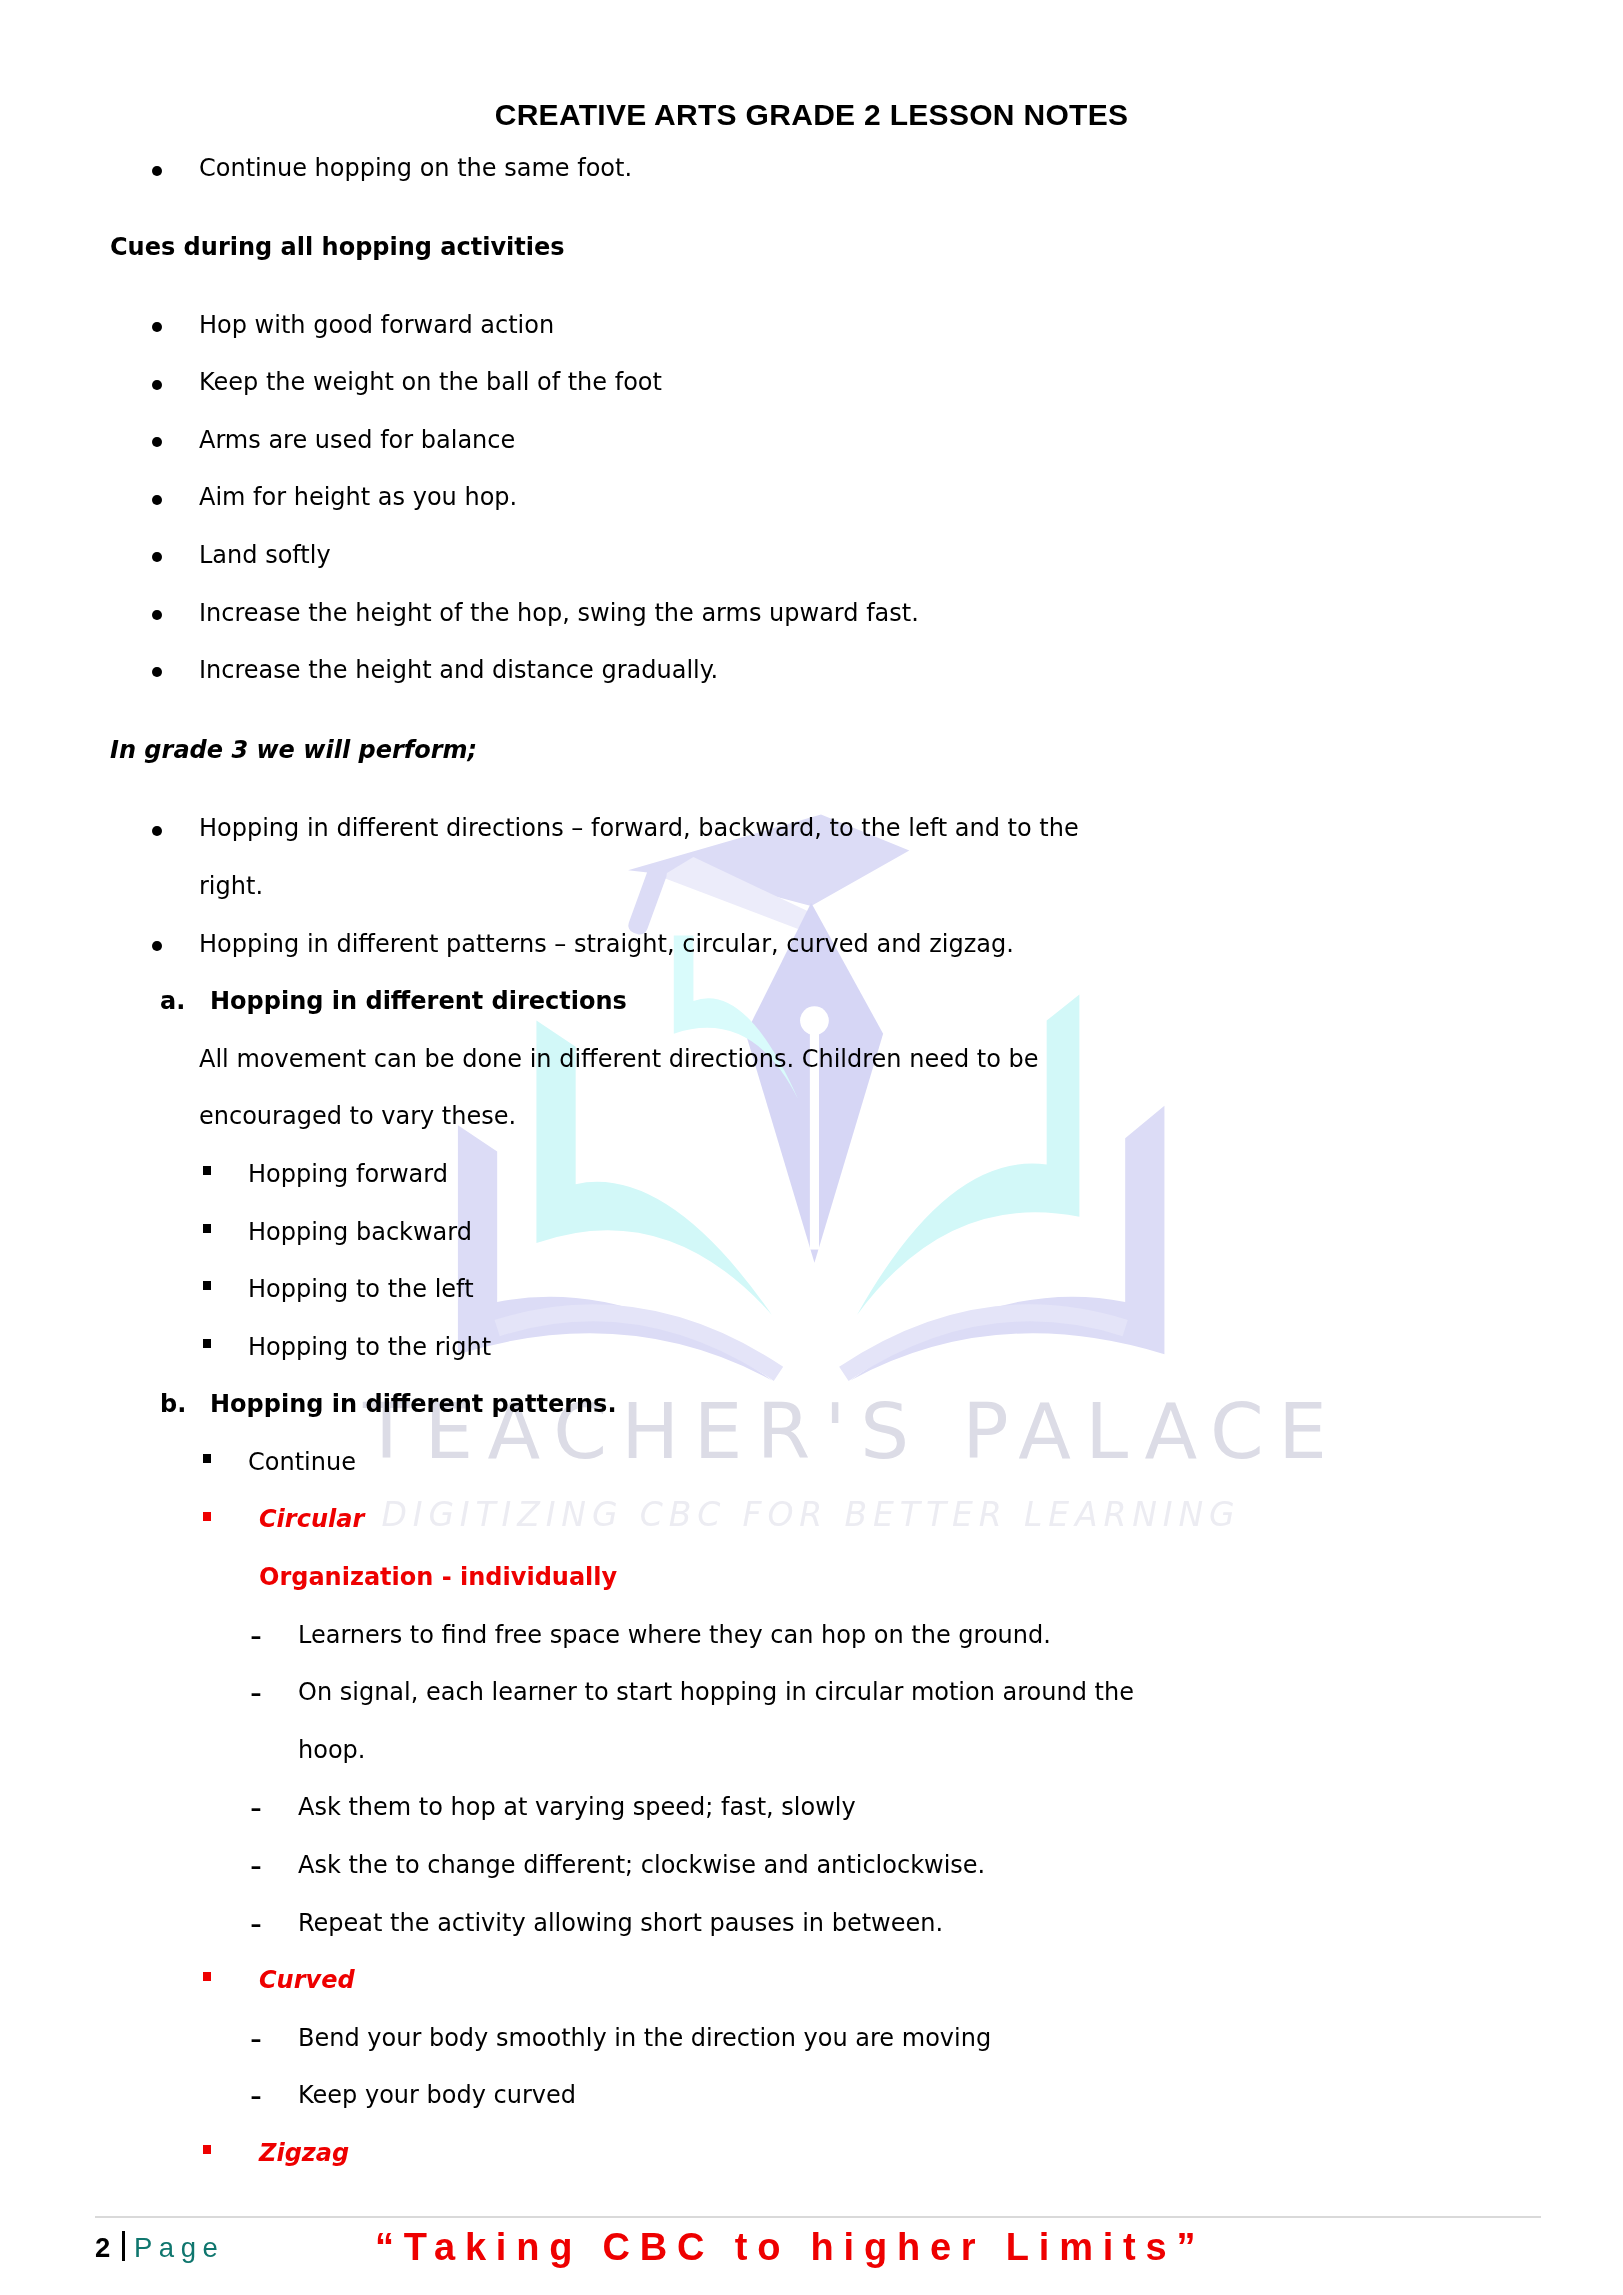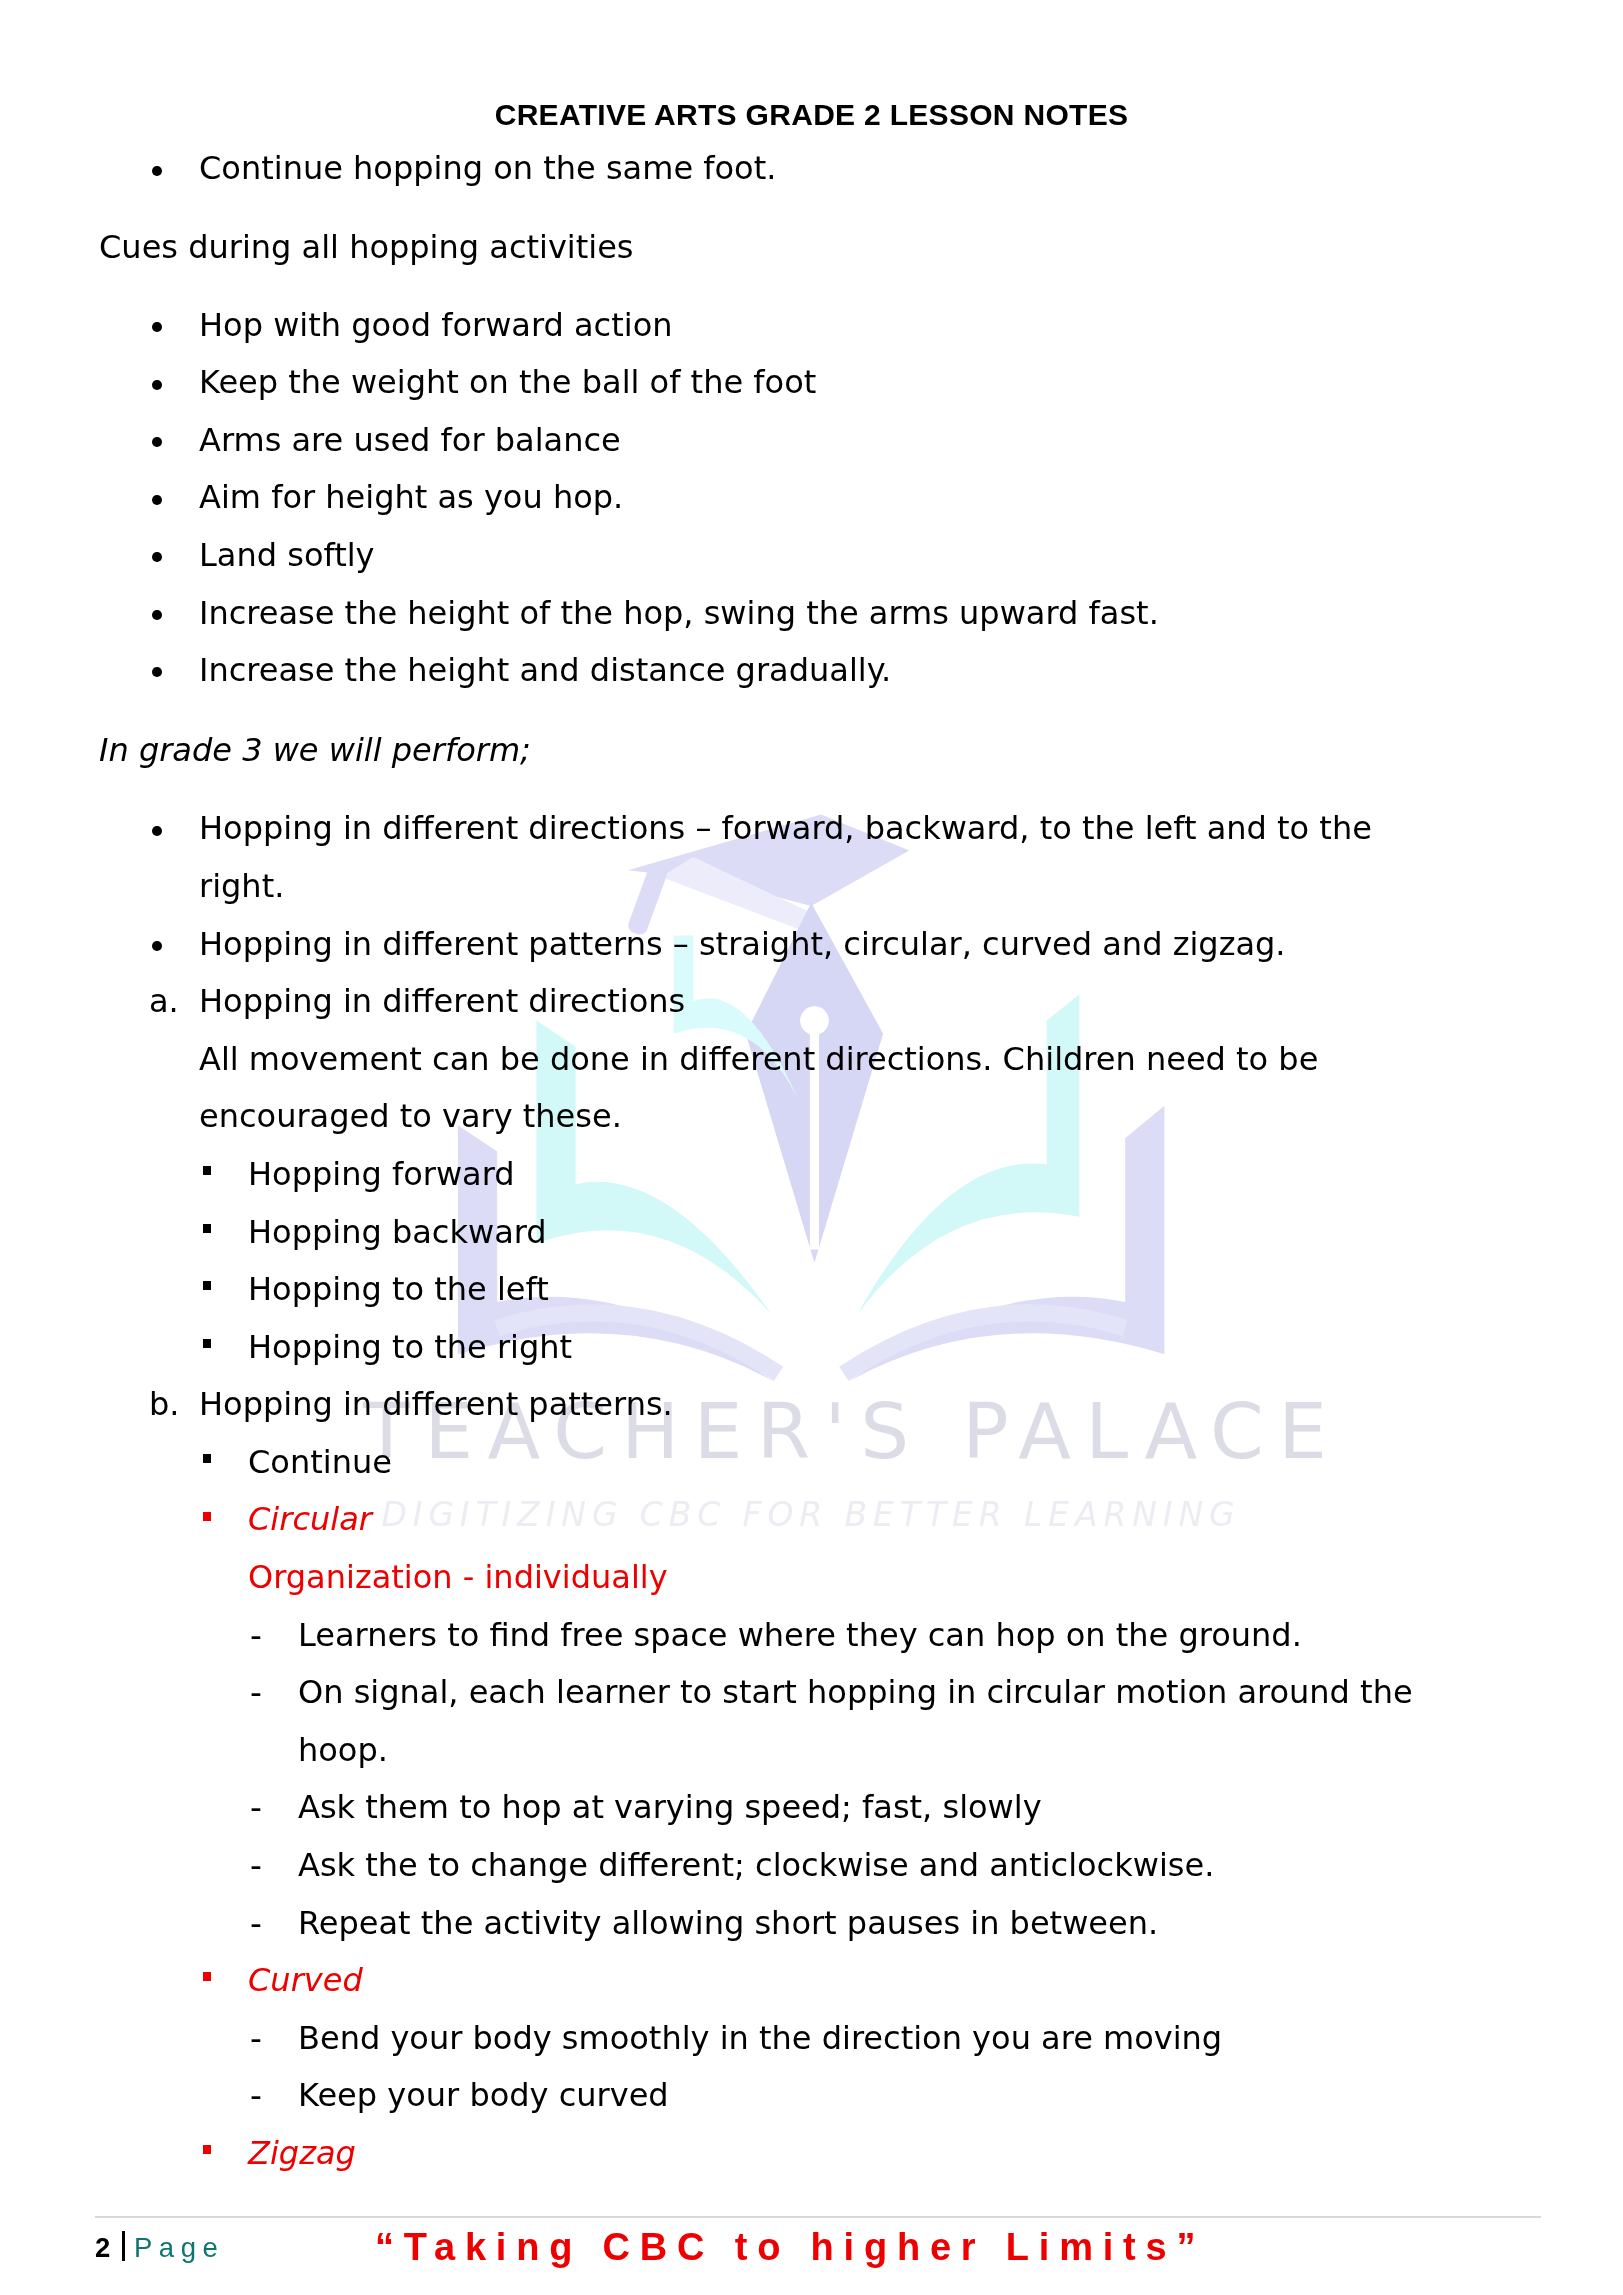--- a/index.html
+++ b/index.html
@@ -15,23 +15,23 @@
   .wm-text2 { position: absolute; left: 353px; top: 1495px; width: 916px; text-align: center;
               font-family: "DejaVu Sans", sans-serif; font-style: italic; font-size: 33px; letter-spacing: 5.9px;
               color: #ececf2; white-space: nowrap; }
 
   .content { position: absolute; left: 0; top: 0; width: 1623px; height: 2295px; z-index: 1; }
 
   .header-title { position: absolute; left: 0; width: 1623px; top: 98px; text-align: center;
                   font-family: "Liberation Sans", sans-serif; font-weight: bold; font-size: 30px;
                   letter-spacing: 0.3px; }
 
-  .line { position: absolute; font-family: "DejaVu Sans", sans-serif; font-size: 32px; line-height: 39px;
+  .line { position: absolute; font-family: "DejaVu Sans", sans-serif; font-size: 24px; line-height: 39px;
           white-space: nowrap; }
-  .heading { font-weight: normal; }
+  .heading { font-weight: bold; margin-left: 11px; }
   .italic { font-style: italic; }
   .red { color: #ee0000; }
 
   .bullet-dot { position: absolute; width: 9.8px; height: 9.8px; border-radius: 50%; background: #000; }
   .bullet-sq { position: absolute; width: 7.9px; height: 9.2px; background: #000; }
   .bullet-sq.red-sq { background: #ee0000; }
   .dash { position: absolute; font-family: "DejaVu Sans", sans-serif; font-size: 33px; line-height: 39px; }
 
   .footer-rule { position: absolute; left: 95px; top: 2216px; width: 1446px; height: 2px; background: #d9d9d9; }
   .footer-num { position: absolute; left: 95px; top: 2231px; font-family: "Liberation Sans", sans-serif;

